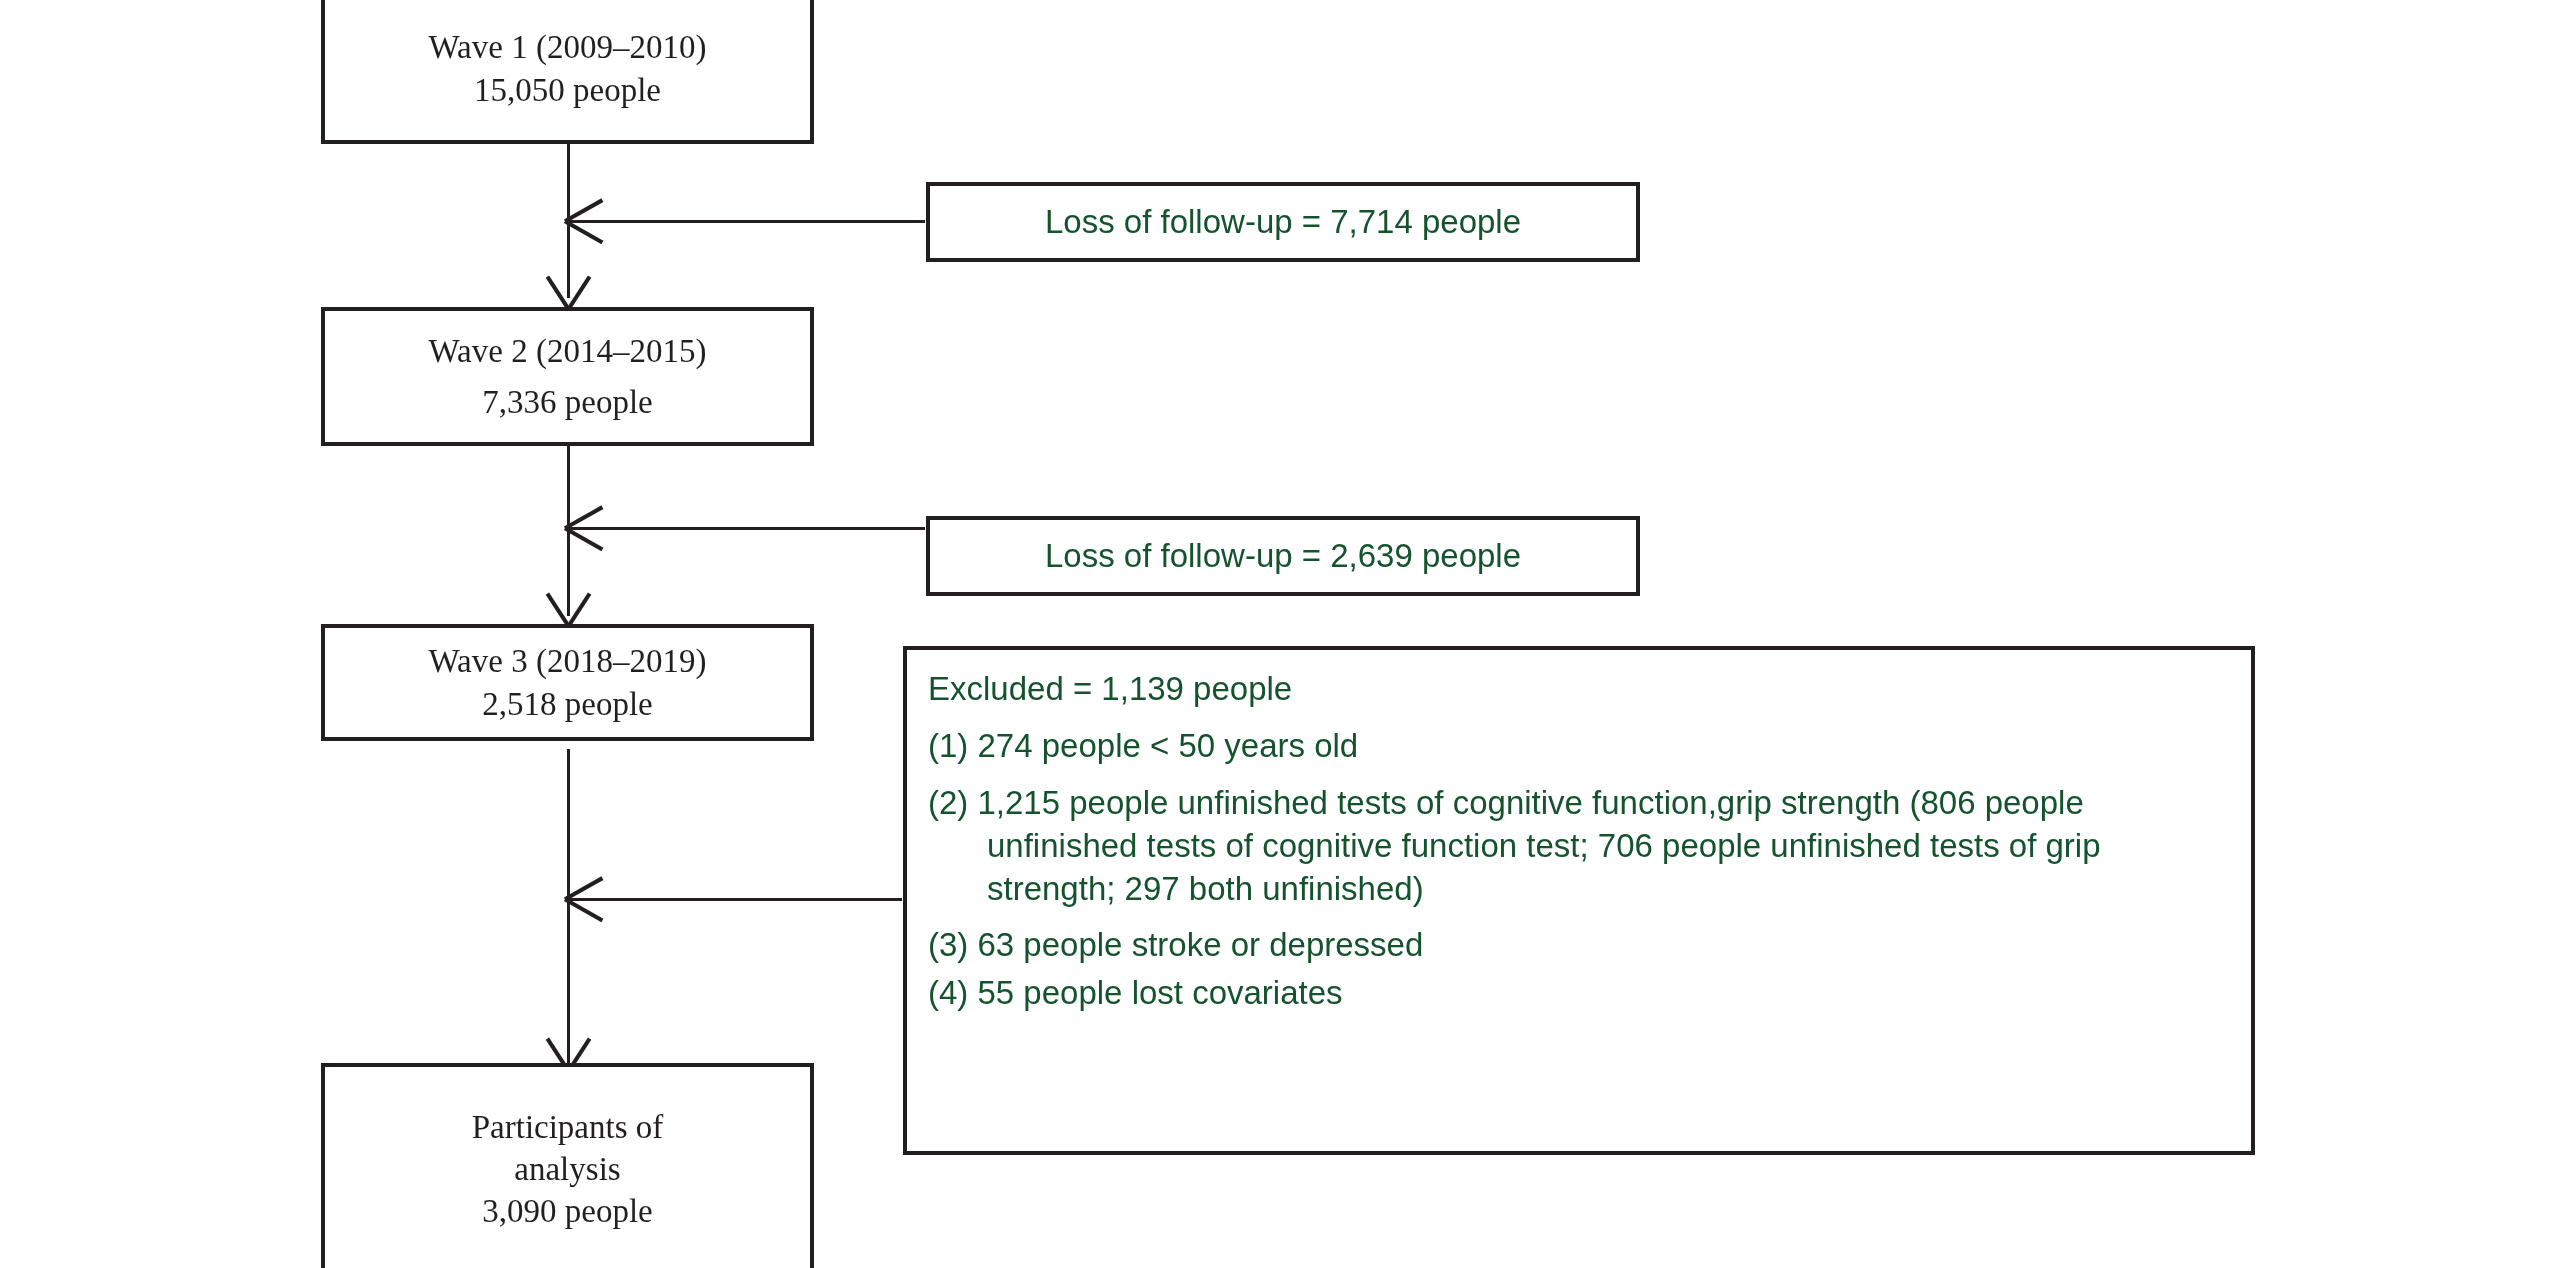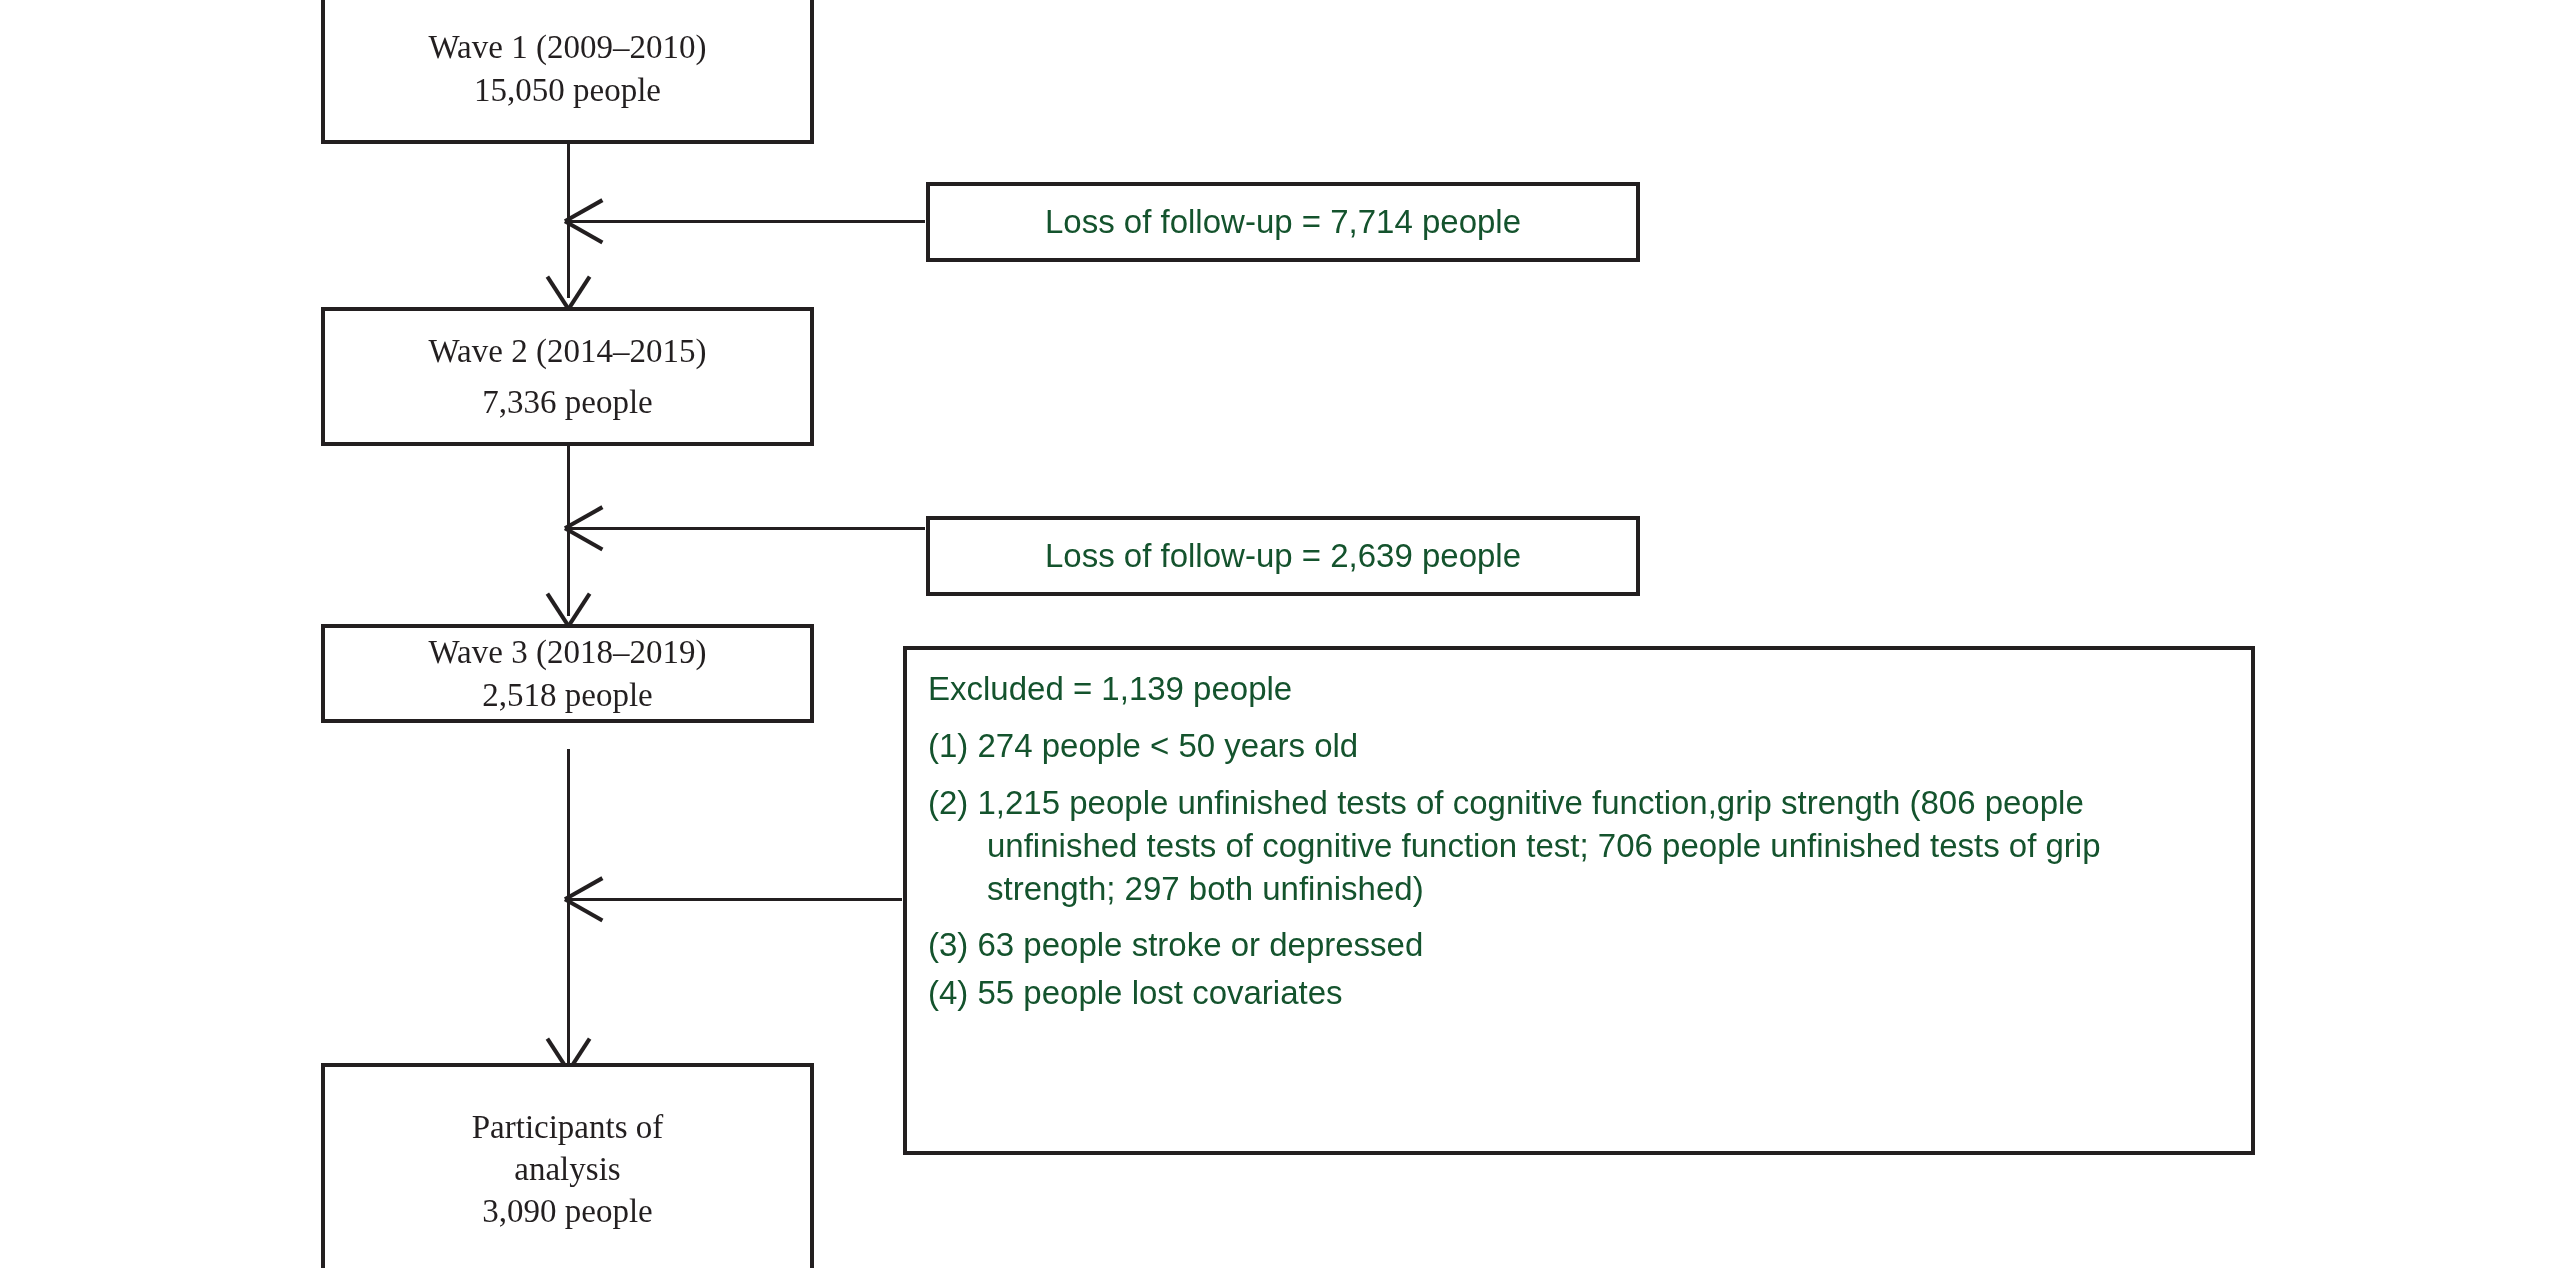--- a/index.html
+++ b/index.html
@@ -33,21 +33,21 @@
     font-size: 33px;
     line-height: 1.28;
     color: #231f20;
     z-index: 3;
   }
   .node .line { display: block; white-space: nowrap; font-family: Liberation Serif, serif; }
 
   .wave-box  { left: 321px; width: 493px; }
   #wave1-box { top: -6.5px;  height: 150px; }
   #wave2-box { top: 307px; height: 139px; gap: 8px; }
-  #wave3-box { top: 624px; height: 99px; }
+  #wave3-box { top: 624px; height: 117px; }
   #participants-box { top: 1063px; height: 212px; }
 
   .side-box {
     position: absolute;
     box-sizing: border-box;
     border: 4.9px solid #231f20;
     background: #ffffff;
     font-size: 33px;
     color: #14532d;
     z-index: 3;

